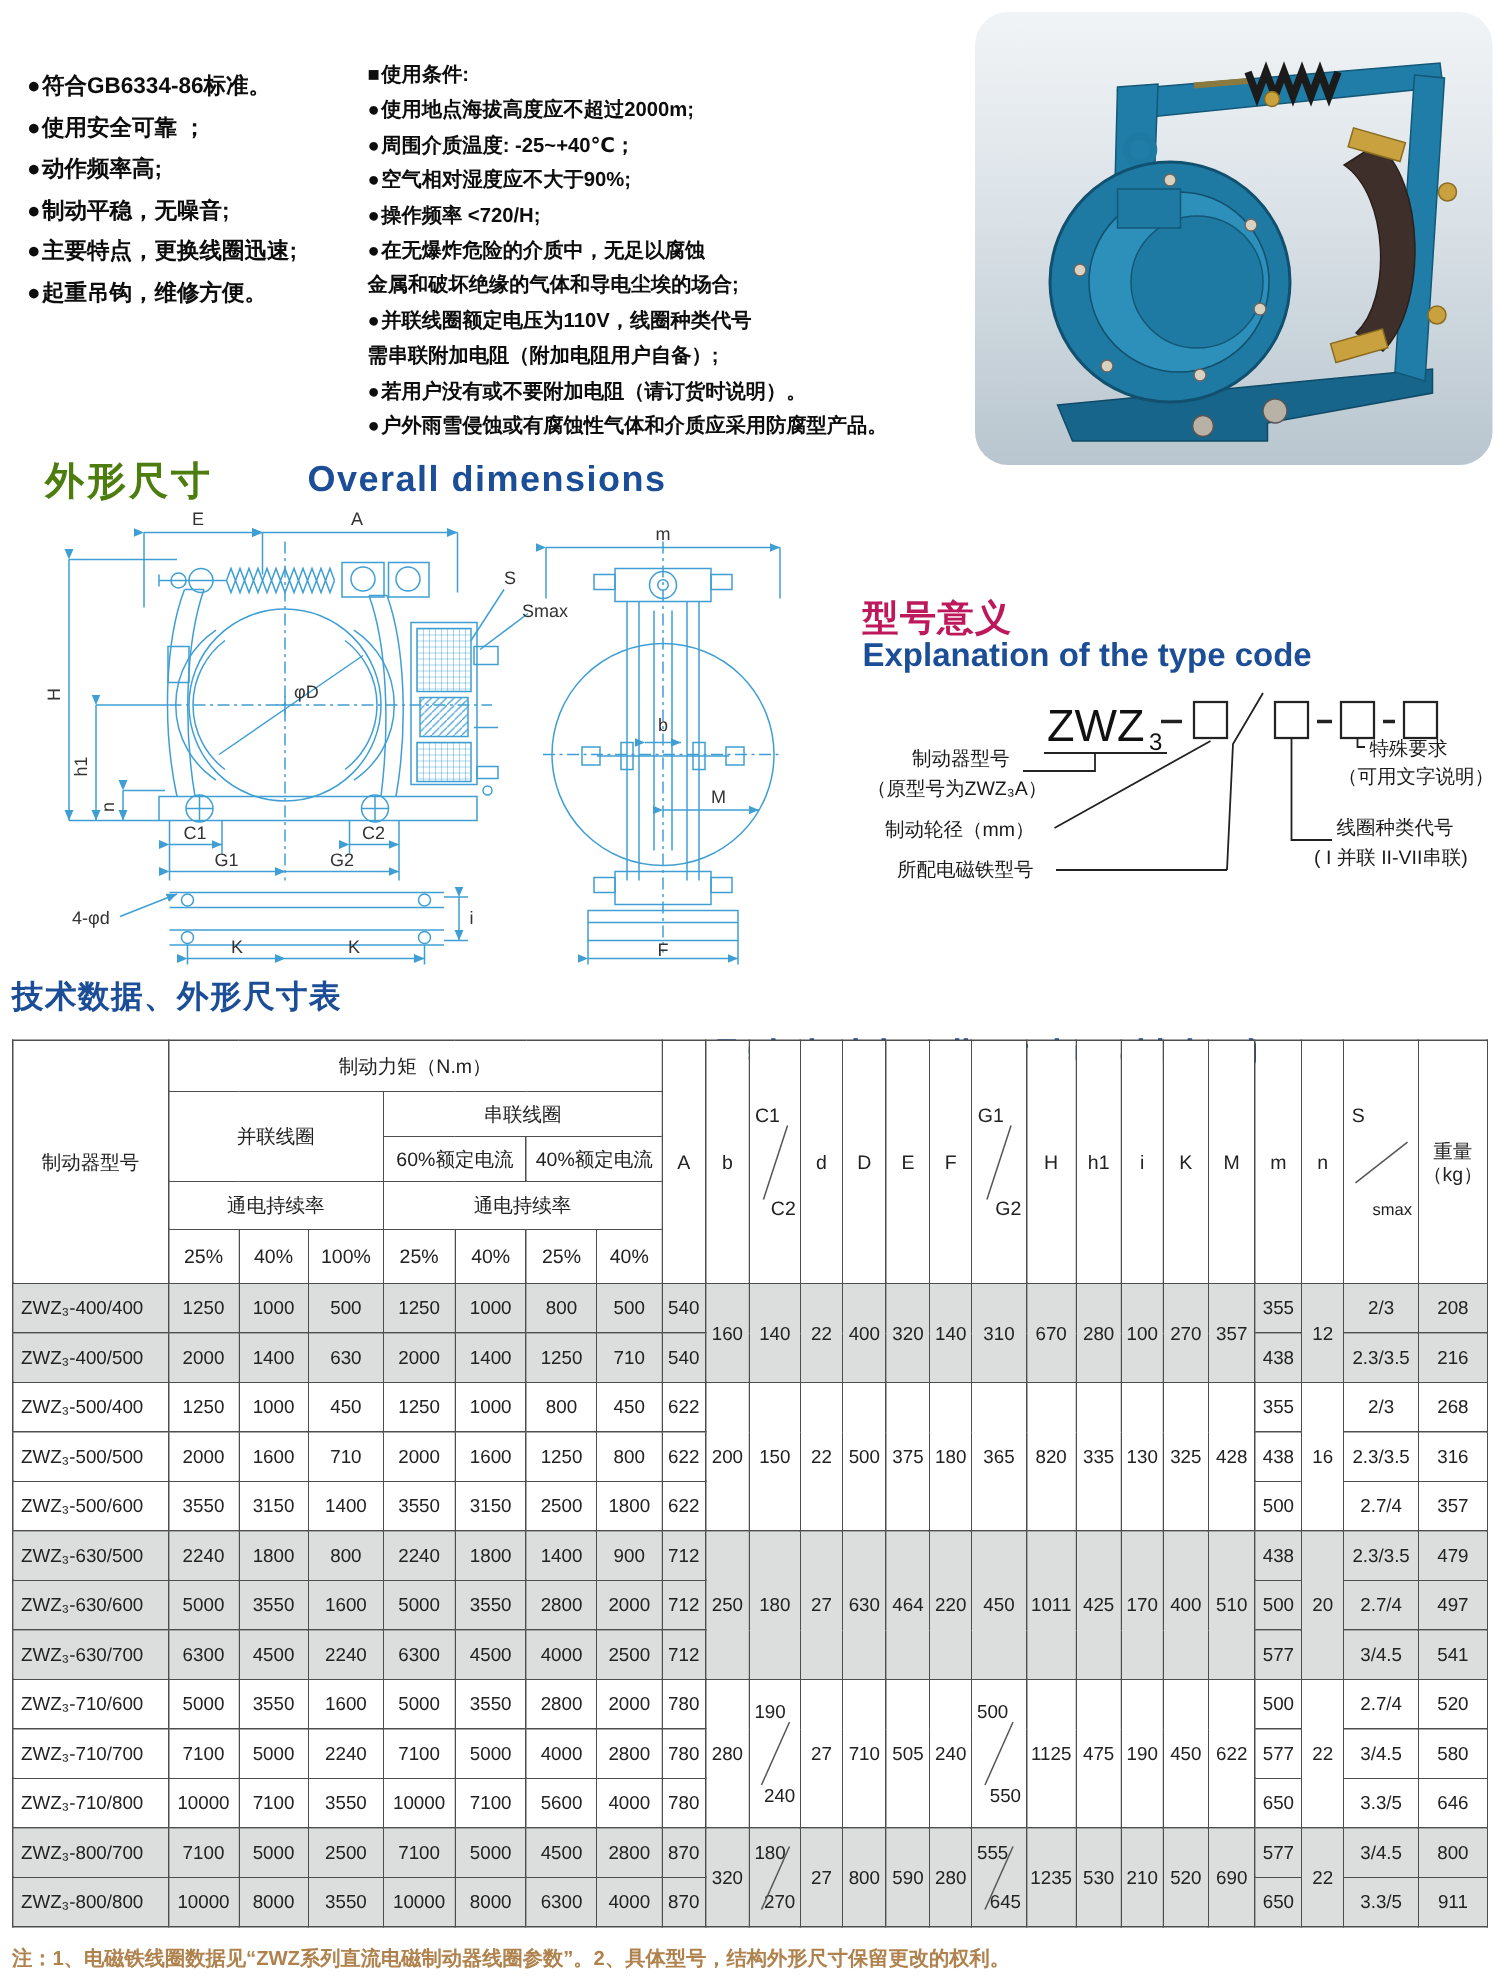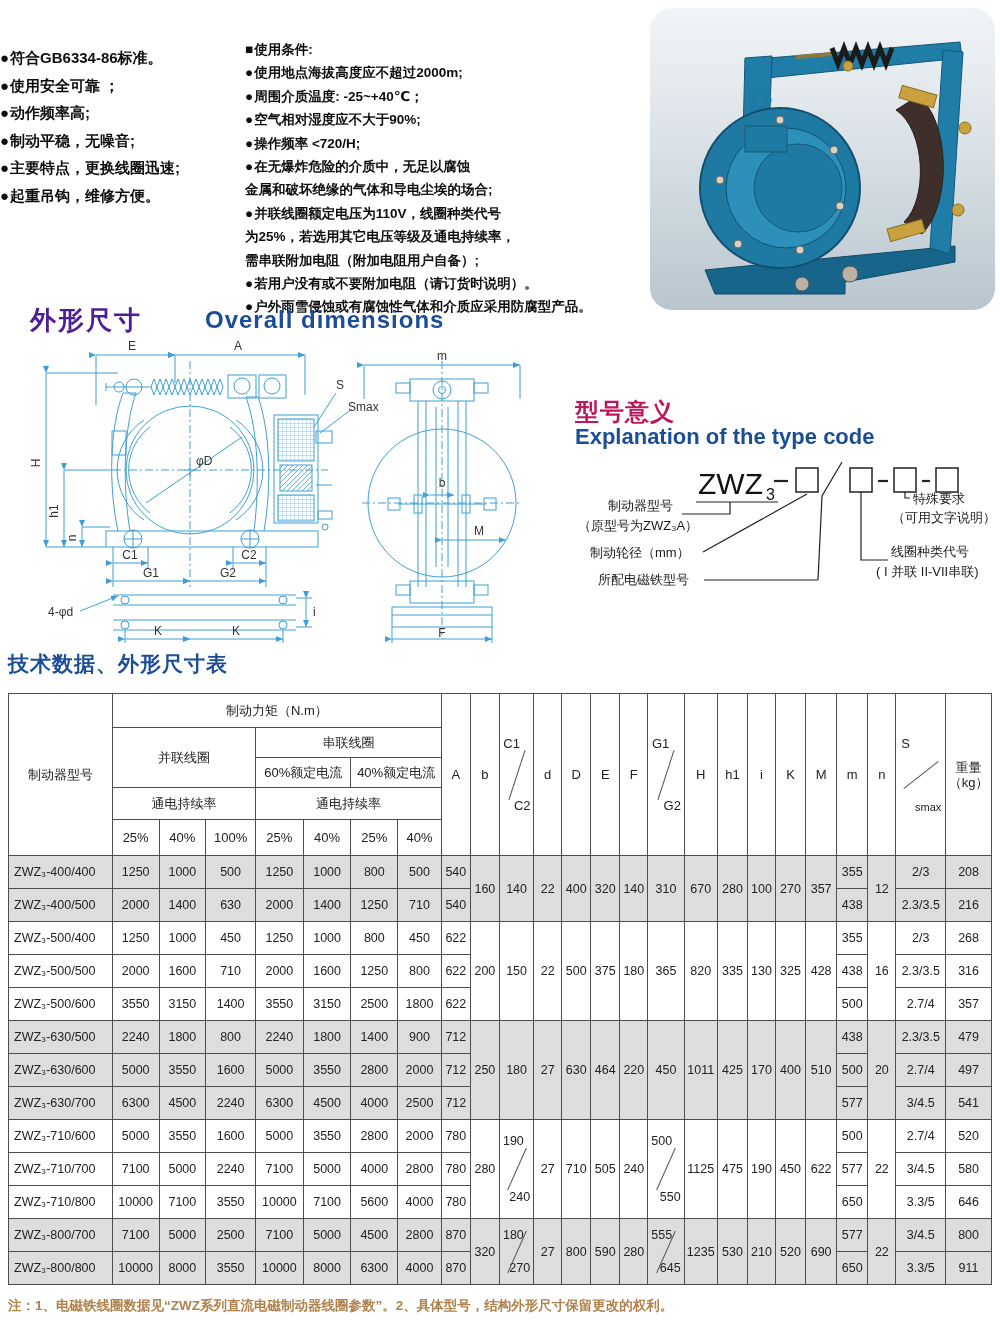--- a/index.html
+++ b/index.html
@@ -5,21 +5,21 @@
   html,body{margin:0;padding:0;}
   body{width:1000px;height:1325px;background:#ffffff;position:relative;
        font-family:"Liberation Sans","DejaVu Sans",sans-serif;color:#1a1a1a;}
   .abs{position:absolute;}
   
   ul.blist{list-style:none;margin:0;padding:0;}
   #features-list li{font-size:15px;line-height:27.5px;font-weight:bold;color:#0d0d0d;white-space:nowrap;}
   #usage-list li{font-size:13.5px;line-height:23.4px;font-weight:bold;color:#0d0d0d;white-space:nowrap;}
   .blt{margin-right:1px;}
   
-  .h-cn1{font-size:26px;font-weight:bold;color:#4c1d95;letter-spacing:2px;}
+  .h-cn1{font-size:26px;font-weight:bold;color:#4d7c0f;letter-spacing:2px;}
   .h-en1{font-size:24px;font-weight:bold;color:#1c4e97;letter-spacing:1px;}
   .h-cn2{font-size:24px;font-weight:bold;color:#be185d;letter-spacing:1px;}
   .h-en2{font-size:22px;font-weight:bold;color:#1c4e97;}
   .h-cn3{font-size:21px;font-weight:bold;color:#1c4e97;letter-spacing:1px;}
   .h-en3{font-size:21px;font-weight:bold;color:#1c4e97;}
   
   #photo{left:650px;top:8px;width:345px;height:302px;border-radius:22px;
          background:linear-gradient(180deg,#f1f4f6 0%,#dde4e9 40%,#b9c6cf 100%);
          overflow:hidden;}
   
@@ -44,42 +44,41 @@
   td.ddata .dtop{top:14%;left:3px;}
   td.ddata .dbot{bottom:14%;right:3px;}
   th .wl{display:block;line-height:15px;}
   
   #footnote{left:8px;top:1297px;font-size:13.5px;font-weight:bold;color:#b0824d;white-space:nowrap;}
   svg text{font-family:"Liberation Sans","DejaVu Sans",sans-serif;}
 </style>
 </head>
 <body>
 
-<div class="abs" style="left:0;top:44px;width:230px;">
+<div class="abs" style="left:18px;top:44px;width:230px;">
   <ul class="blist" id="features-list">
       <li><span class="blt">●</span><span>符合GB6334-86标准。</span></li>
       <li><span class="blt">●</span><span>使用安全可靠 ；</span></li>
       <li><span class="blt">●</span><span>动作频率高;</span></li>
       <li><span class="blt">●</span><span>制动平稳，无噪音;</span></li>
       <li><span class="blt">●</span><span>主要特点，更换线圈迅速;</span></li>
       <li><span class="blt">●</span><span>起重吊钩，维修方便。</span></li>
     </ul>
 </div>
 
 <div class="abs" style="left:245px;top:38px;width:410px;">
   <ul class="blist" id="usage-list">
       <li><span class="blt">■</span><span>使用条件:</span></li>
       <li><span class="blt">●</span><span>使用地点海拔高度应不超过2000m;</span></li>
       <li><span class="blt">●</span><span>周围介质温度: -25~+40℃；</span></li>
       <li><span class="blt">●</span><span>空气相对湿度应不大于90%;</span></li>
       <li><span class="blt">●</span><span>操作频率 &lt;720/H;</span></li>
       <li><span class="blt">●</span><span>在无爆炸危险的介质中，无足以腐蚀</span></li>
       <li><span>金属和破坏绝缘的气体和导电尘埃的场合;</span></li>
       <li><span class="blt">●</span><span>并联线圈额定电压为110V，线圈种类代号</span></li>
-      <li><span>为25%，若选用其它电压等级及通电持续率，</span></li>
       <li><span>需串联附加电阻（附加电阻用户自备）;</span></li>
       <li><span class="blt">●</span><span>若用户没有或不要附加电阻（请订货时说明）。</span></li>
       <li><span class="blt">●</span><span>户外雨雪侵蚀或有腐蚀性气体和介质应采用防腐型产品。</span></li>
     </ul>
 </div>
 
 <div id="photo" class="abs">
   <svg width="345" height="302" viewBox="0 0 345 302">
     <polygon points="55,262 305,238 305,254 195,274 195,286 65,286" fill="#17658a" stroke="#0f4a66"></polygon>
     <polygon points="95,52 310,34 312,50 97,72" fill="#1f7da8" stroke="#135877"></polygon>

